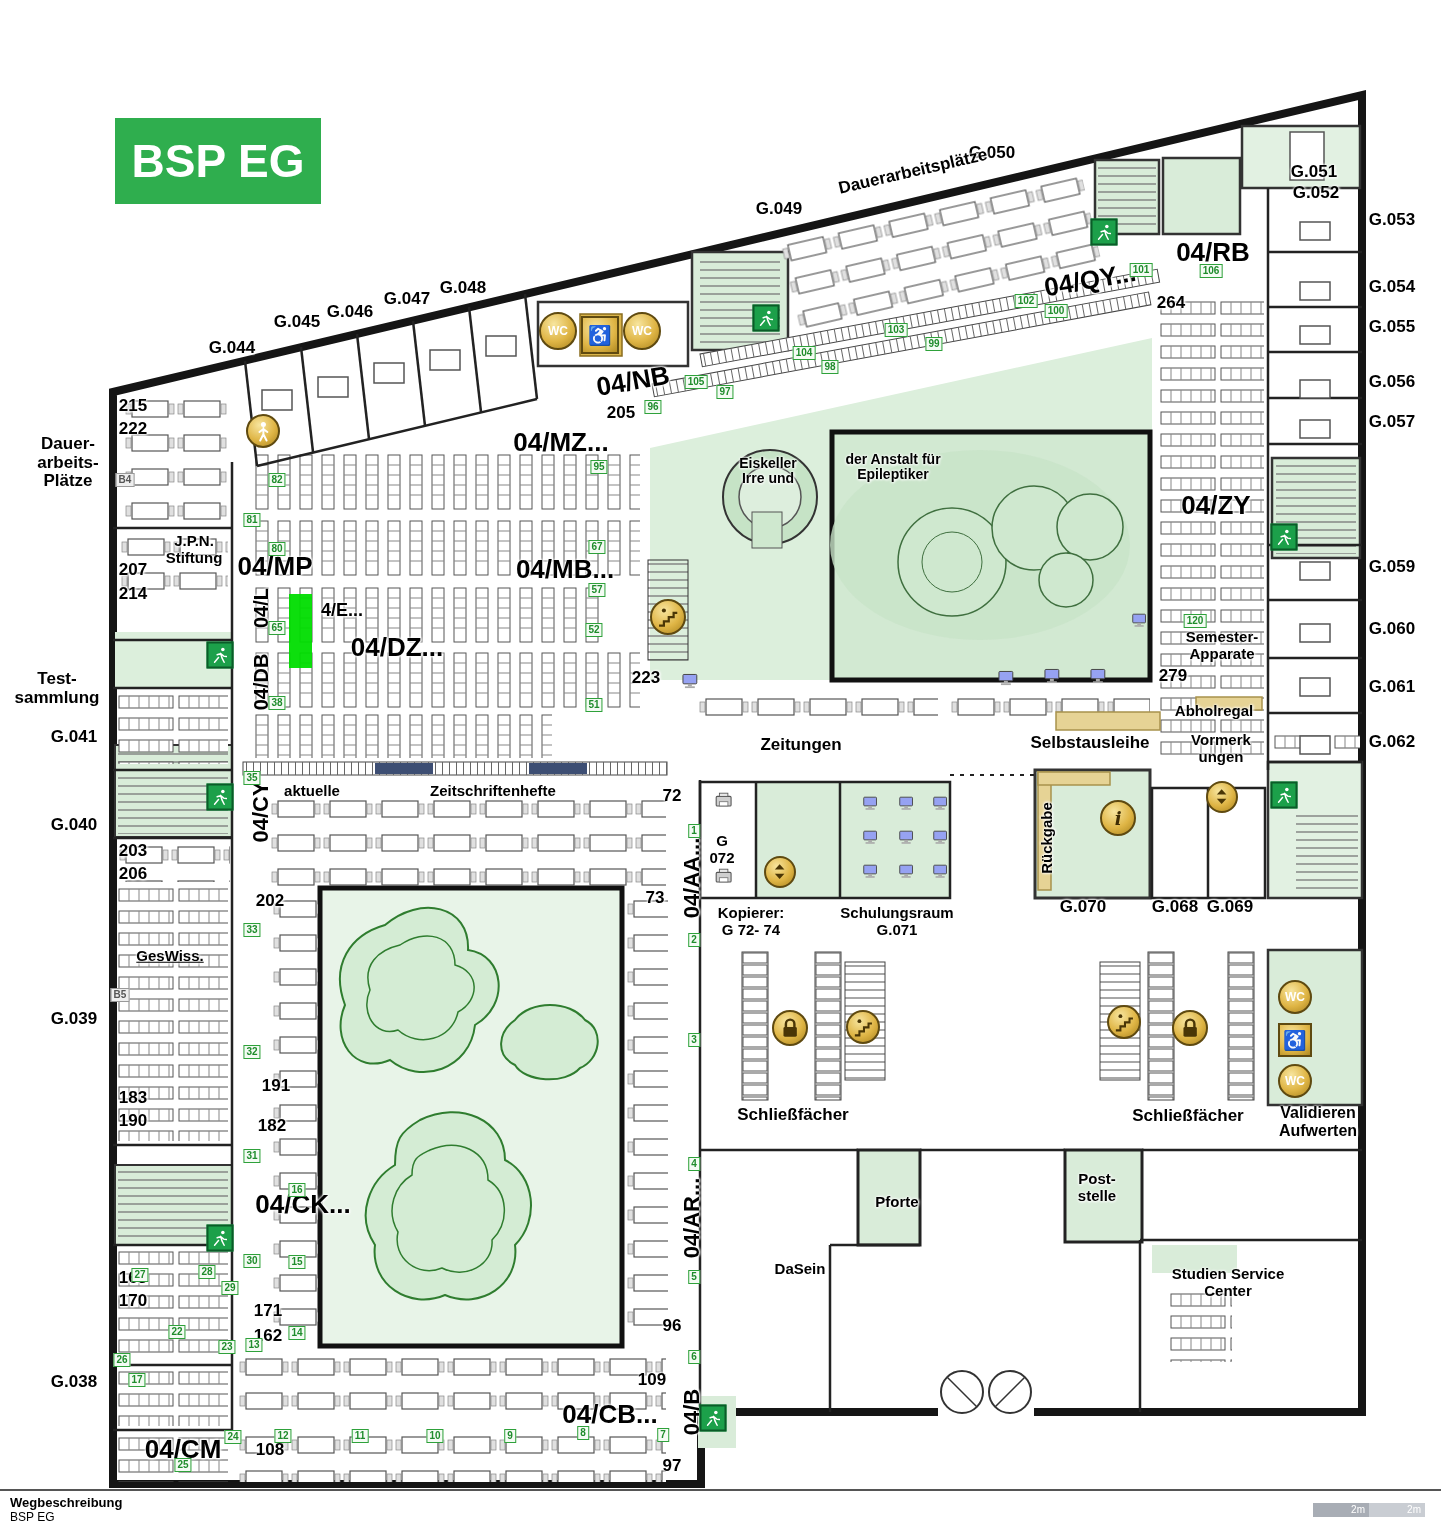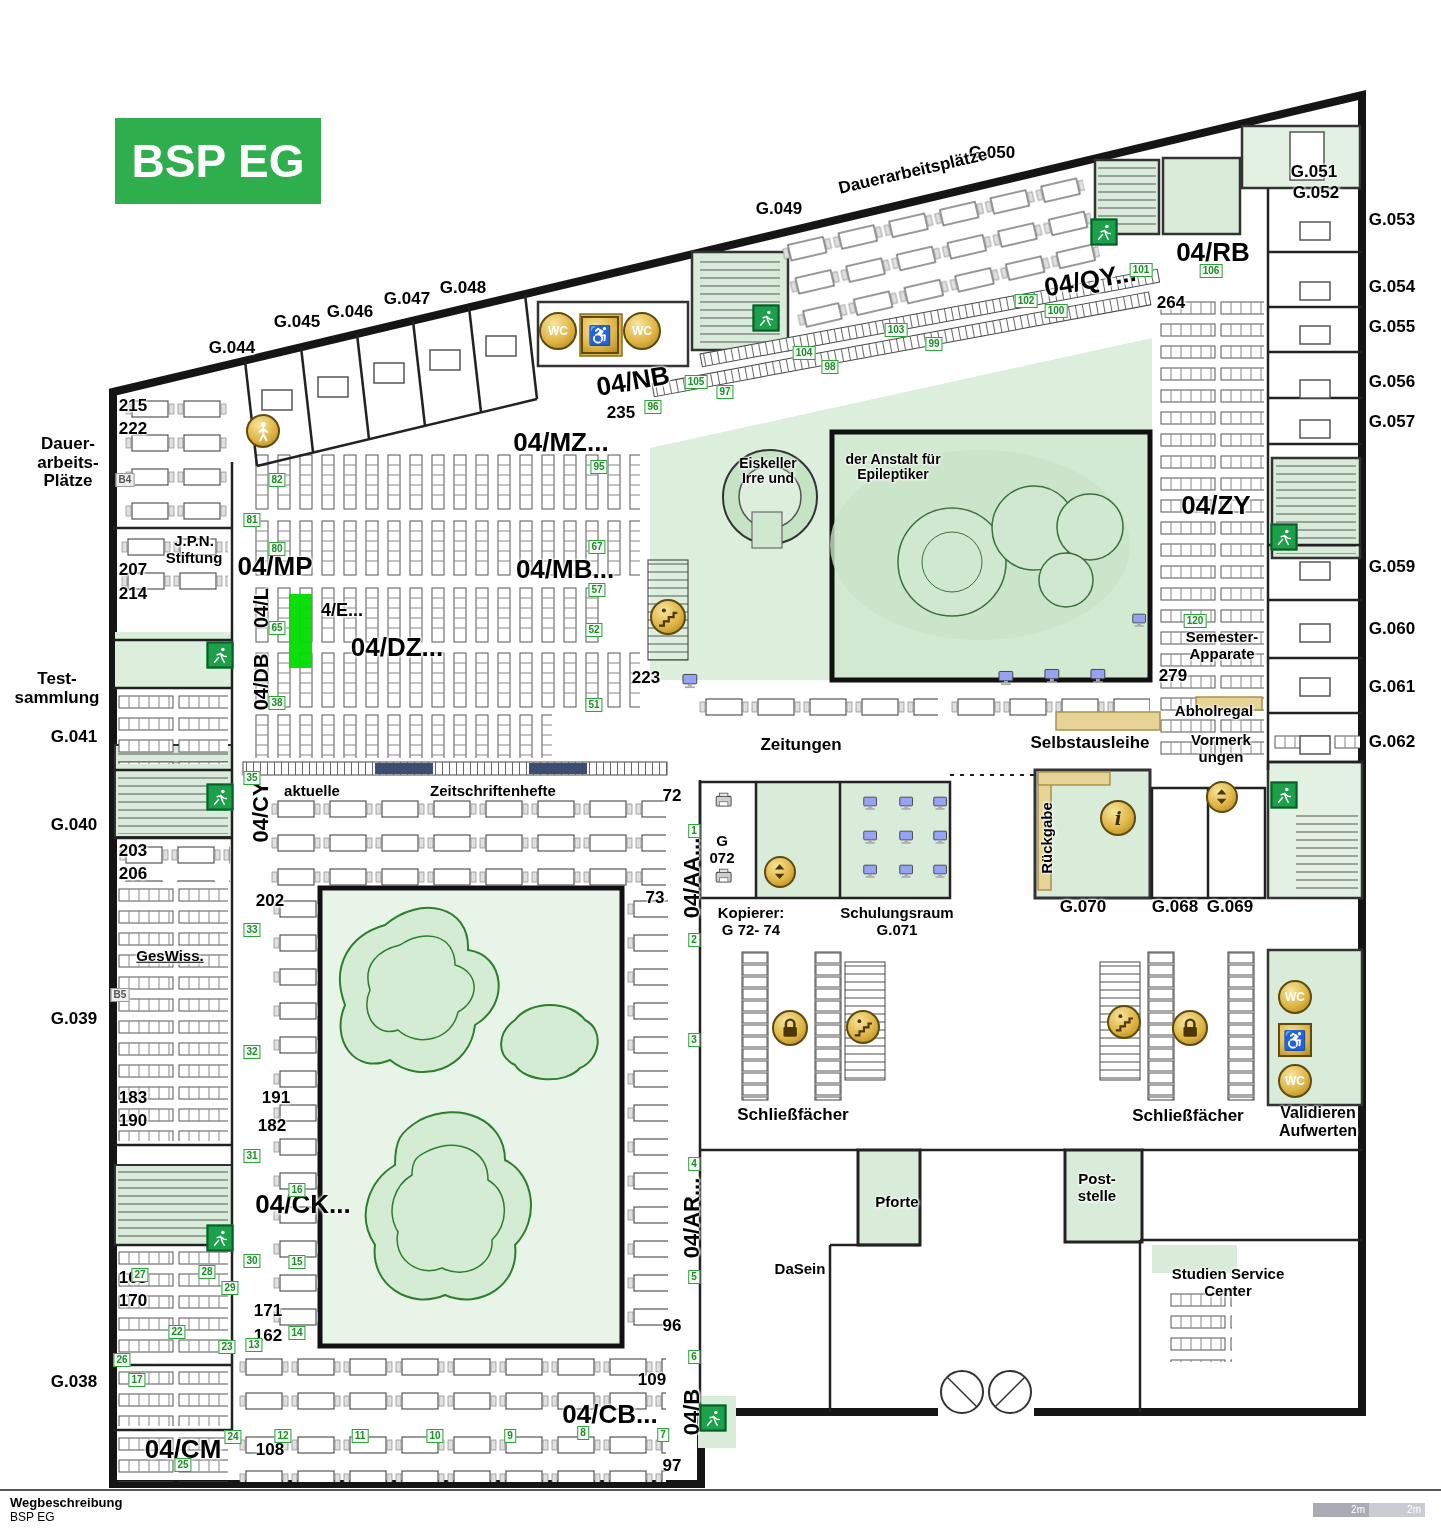--- a/index.html
+++ b/index.html
@@ -369,33 +369,33 @@
       <div class="lbl area" style="font-size: 26px; left: 1213px; top: 252px; transform: translate(-50%, -50%);">04/RB</div>
       <div class="lbl area" style="font-size: 26px; left: 1216px; top: 505px; transform: translate(-50%, -50%);">04/ZY</div>
       <div class="lbl area" style="font-size: 17px; left: 913px; top: 172px; transform: translate(-50%, -50%) rotate(-13deg);">Dauerarbeitsplätze</div>
       <div class="lbl num" style="left: 133px; top: 406px; transform: translate(-50%, -50%);">215</div>
       <div class="lbl num" style="left: 133px; top: 429px; transform: translate(-50%, -50%);">222</div>
       <div class="lbl num" style="left: 133px; top: 570px; transform: translate(-50%, -50%);">207</div>
       <div class="lbl num" style="left: 133px; top: 594px; transform: translate(-50%, -50%);">214</div>
       <div class="lbl num" style="left: 133px; top: 851px; transform: translate(-50%, -50%);">203</div>
       <div class="lbl num" style="left: 133px; top: 874px; transform: translate(-50%, -50%);">206</div>
       <div class="lbl num" style="left: 270px; top: 901px; transform: translate(-50%, -50%);">202</div>
-      <div class="lbl num" style="left: 276px; top: 1086px; transform: translate(-50%, -50%); margin-top: 12px;">191</div>
+      <div class="lbl num" style="left: 276px; top: 1086px; transform: translate(-50%, -50%);">191</div>
       <div class="lbl num" style="left: 133px; top: 1098px; transform: translate(-50%, -50%);">183</div>
       <div class="lbl num" style="left: 133px; top: 1121px; transform: translate(-50%, -50%);">190</div>
       <div class="lbl num" style="left: 272px; top: 1126px; transform: translate(-50%, -50%);">182</div>
       <div class="lbl num" style="left: 133px; top: 1278px; transform: translate(-50%, -50%);">163</div>
       <div class="lbl num" style="left: 133px; top: 1301px; transform: translate(-50%, -50%);">170</div>
       <div class="lbl num" style="left: 268px; top: 1311px; transform: translate(-50%, -50%);">171</div>
       <div class="lbl num" style="left: 268px; top: 1336px; transform: translate(-50%, -50%);">162</div>
       <div class="lbl num" style="left: 270px; top: 1450px; transform: translate(-50%, -50%);">108</div>
       <div class="lbl num" style="left: 672px; top: 1466px; transform: translate(-50%, -50%);">97</div>
       <div class="lbl num" style="left: 672px; top: 1326px; transform: translate(-50%, -50%);">96</div>
       <div class="lbl num" style="left: 652px; top: 1380px; transform: translate(-50%, -50%);">109</div>
-      <div class="lbl num" style="left: 621px; top: 413px; transform: translate(-50%, -50%);">235</div>
+      <div class="lbl num" style="left: 621px; top: 413px; transform: translate(-50%, -50%);">205</div>
       <div class="lbl num" style="left: 646px; top: 678px; transform: translate(-50%, -50%);">223</div>
       <div class="lbl num" style="left: 1171px; top: 303px; transform: translate(-50%, -50%);">264</div>
       <div class="lbl num" style="left: 1173px; top: 676px; transform: translate(-50%, -50%);">279</div>
       <div class="lbl num" style="left: 672px; top: 796px; transform: translate(-50%, -50%);">72</div>
       <div class="lbl num" style="left: 655px; top: 898px; transform: translate(-50%, -50%);">73</div>
       <div class="lbl txt" style="font-size: 17px; left: 68px; top: 463px; transform: translate(-50%, -50%);">Dauer-
 arbeits-
 Plätze</div>
       <div class="lbl txt" style="font-size: 15px; left: 194px; top: 549px; transform: translate(-50%, -50%);">J.P.N.
 Stiftung</div>

